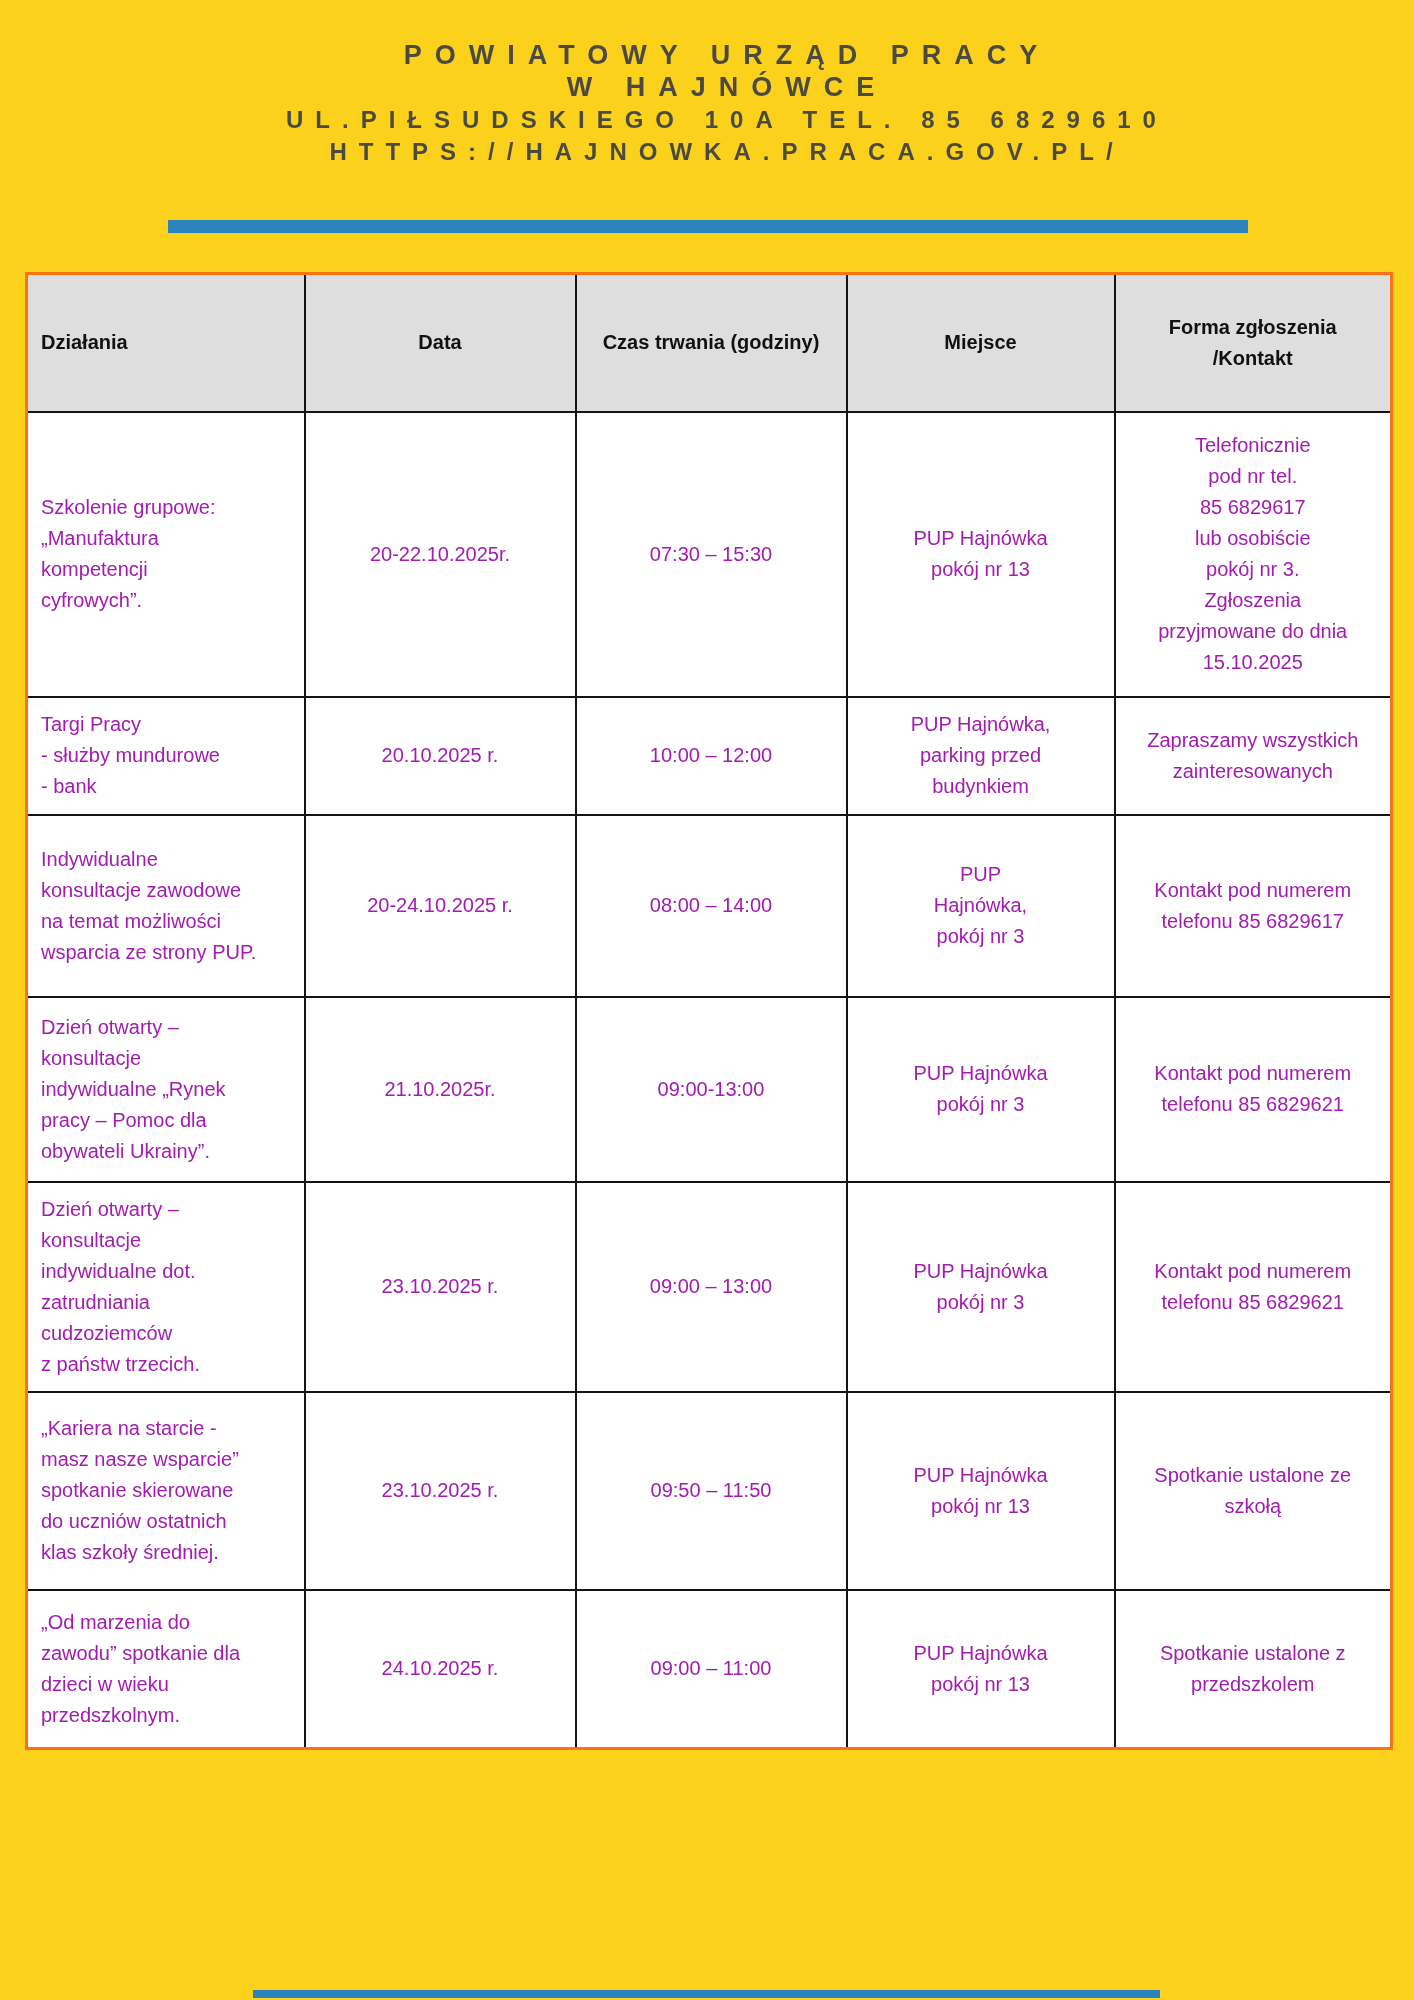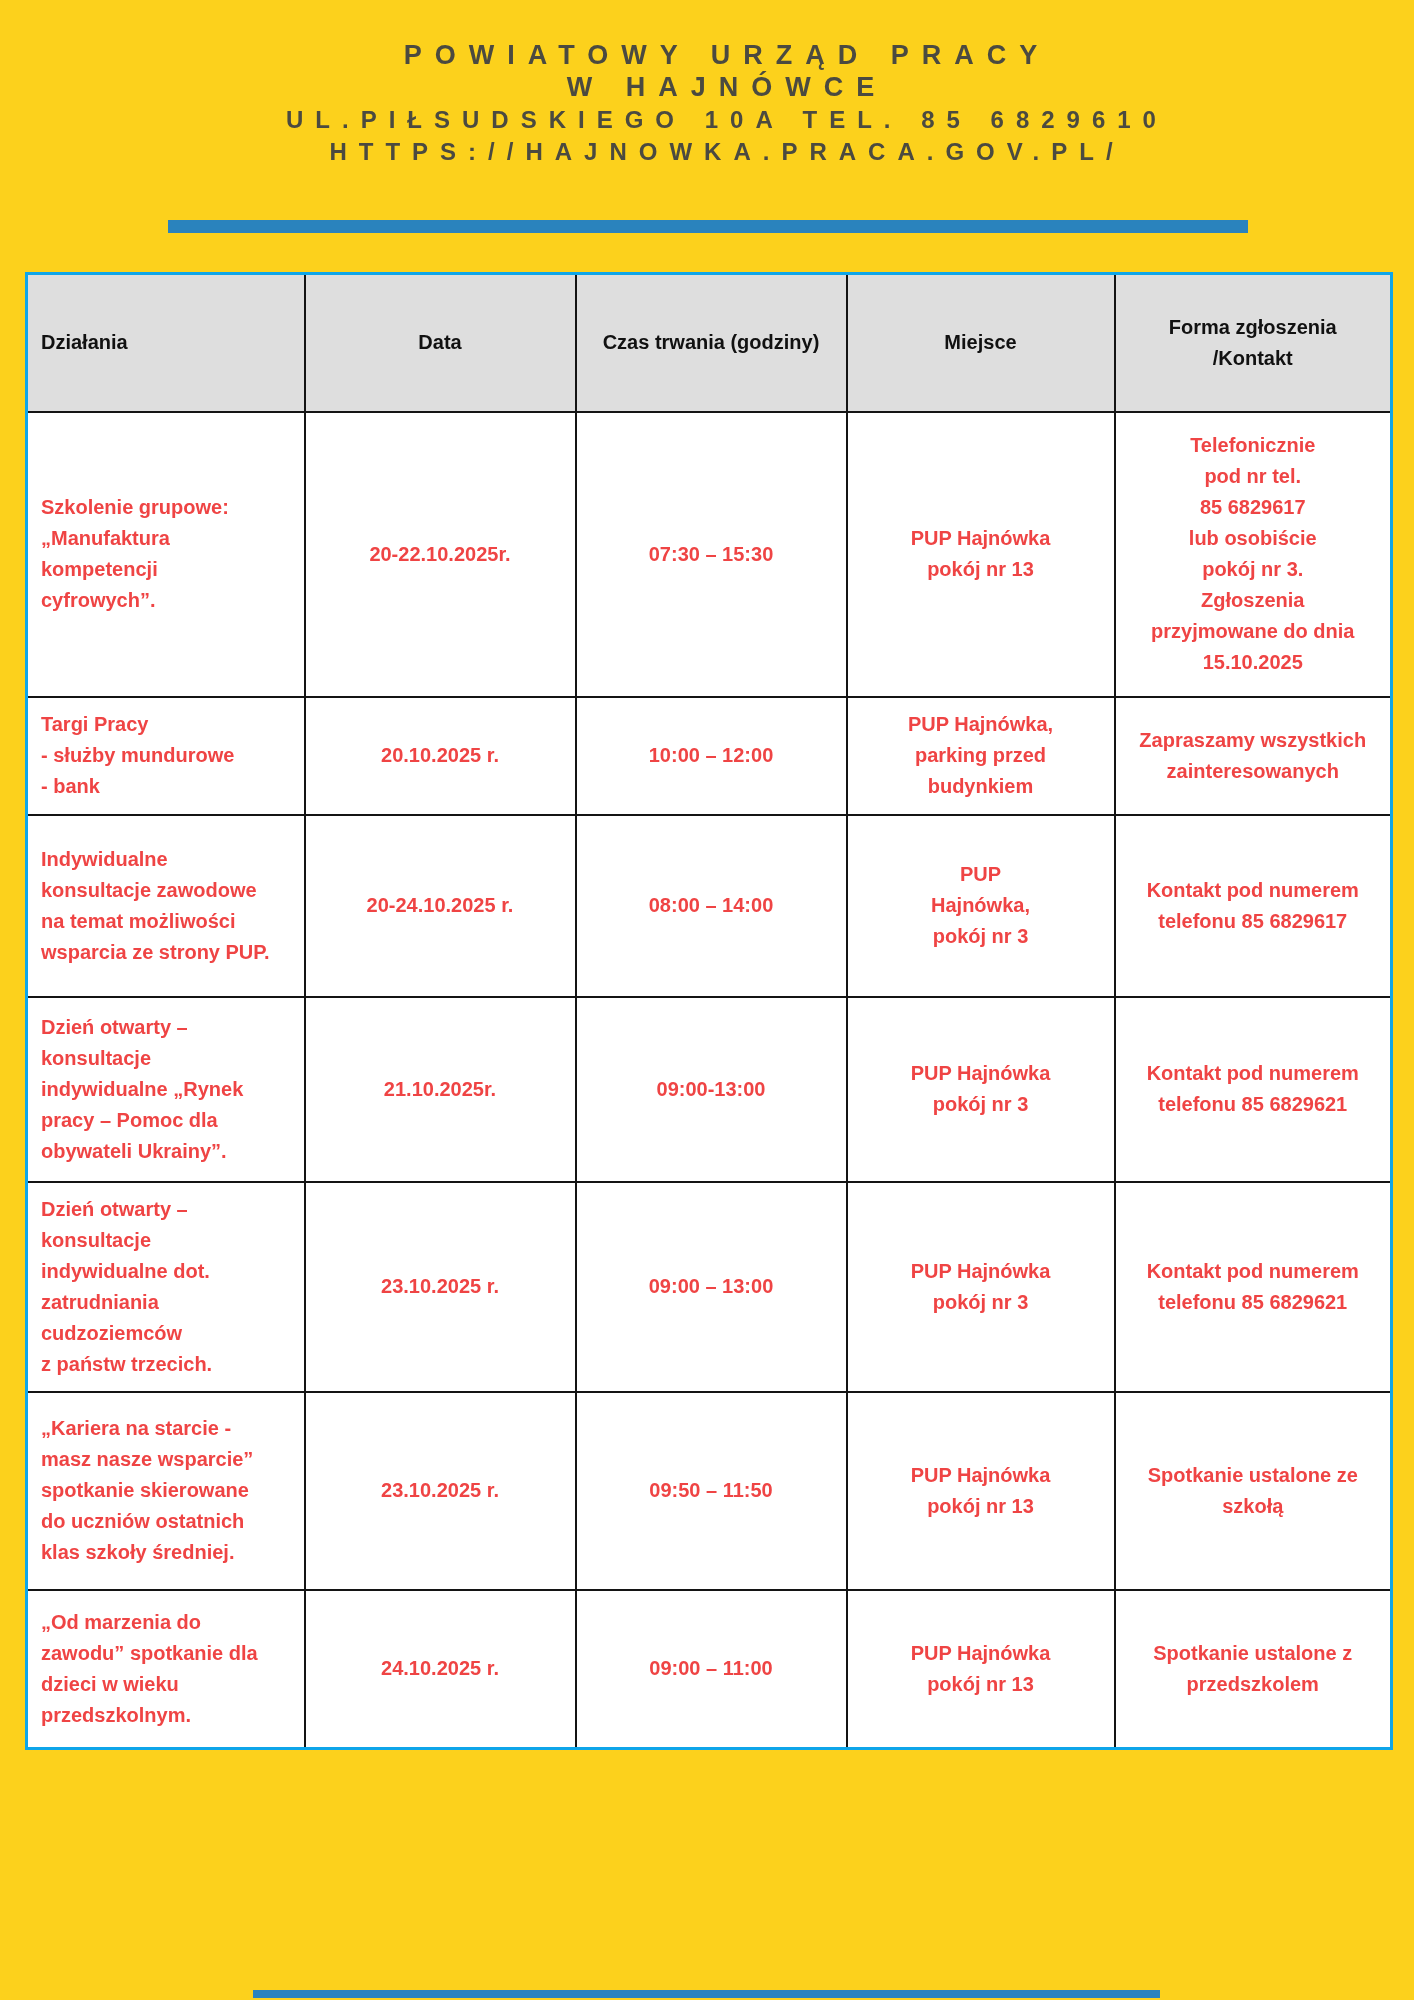--- a/index.html
+++ b/index.html
@@ -50,33 +50,32 @@
 
   
   table.schedule {
     position: absolute;
     left: 25px;
     top: 272px;
     width: 1365px;
     border-collapse: collapse;
     table-layout: fixed;
     background: #FFFFFF;
-    border: 3px solid #0ea5e9;
+    border: 3px solid #f97316;
   }
   table.schedule td, table.schedule th {
     border: 2px solid #141414;
     font-size: 20px;
     line-height: 1.55;
-    color: #ef4444;
+    color: #a21caf;
     vertical-align: middle;
     text-align: center;
     white-space: pre-line;
     padding: 8px 10px;
     overflow: hidden;
-    font-weight: bold;
   }
   table.schedule th {
     background: #DEDEDE;
     font-weight: bold;
     color: #111111;
   }
   table.schedule th.col-dzialania,
   table.schedule td.col-dzialania {
     text-align: left;
     padding-left: 13px;

